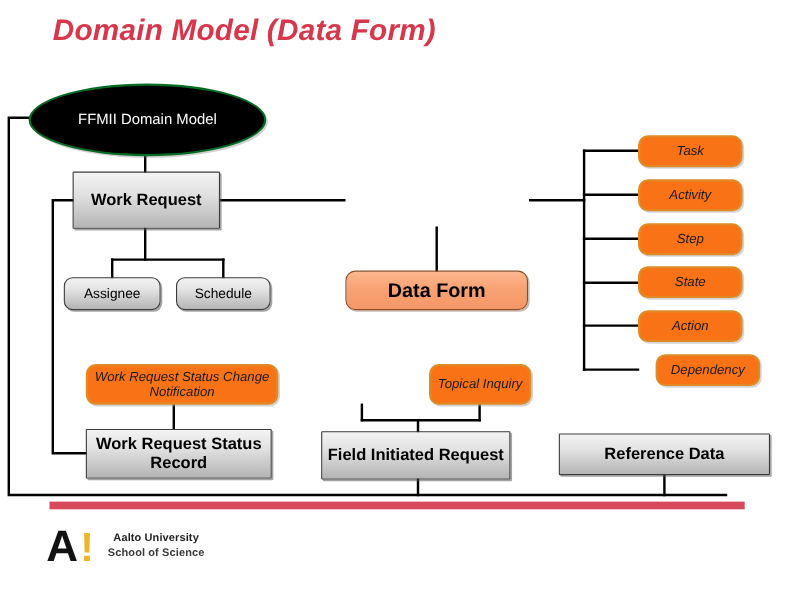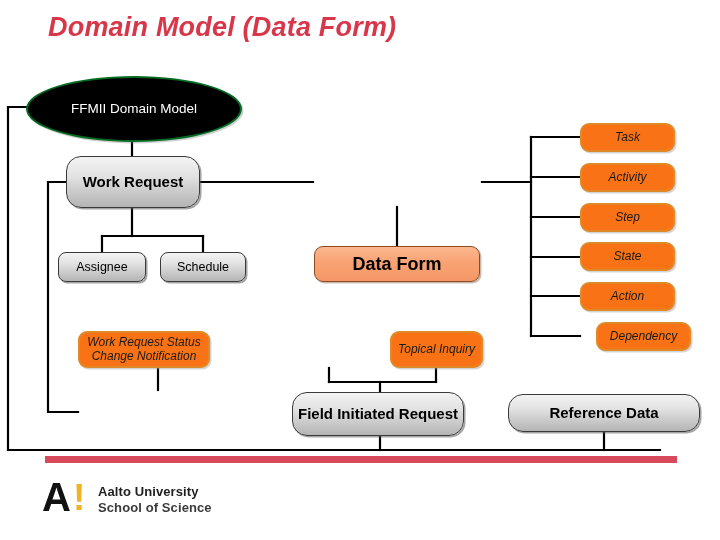--- a/index.html
+++ b/index.html
@@ -33,21 +33,21 @@
     text-align:center;
     line-height:1.12;
     z-index:5;
   }
   .node span{display:block;width:100%;padding:0 4px;}
 
   
   .grey{
     background:linear-gradient(to bottom,#f3f3f3 0%,#e2e2e2 38%,#c9c9c9 72%,#b4b4b4 100%);
     border:1.6px solid #3a3a3a;
-    border-radius:15px;
+    border-radius:1px;
     color:#000;
     box-shadow:1.5px 1.5px 0 rgba(90,90,90,.55);
   }
   .grey.small{font-size:12.5px;font-weight:normal;border-radius:8px;}
   .grey.big{font-size:15px;font-weight:bold;}
 
   
   .orange{
     background:#f97316;
     border:2px solid #E08A27;
@@ -97,21 +97,21 @@
     position:absolute;left:0;top:0;
     font-family:"Liberation Sans", sans-serif;
     font-size:40px;font-weight:bold;color:#111;line-height:38px;
   }
   #logo .mark .bang{
     position:absolute;left:31px;top:2px;
     font-size:37px;font-weight:bold;color:#F0B323;line-height:36px;
   }
   #logo .words{margin-left:4px;padding-top:6px;}
   #logo .words div{
-    font-size:13px;color:#1f1f1f;letter-spacing:.1px;line-height:1.25;
+    font-size:10px;color:#1f1f1f;letter-spacing:.1px;line-height:1.25;text-align:center;
   }
   #logo .words .l1{font-weight:bold;}
   #logo .words .l2{font-weight:bold;color:#3b3b3b;}
 </style>
 </head>
 <body>
 
 <div id="slide">
 
   <div id="title">Domain Model (Data Form)</div>
@@ -171,29 +171,32 @@
   </div>
 
   <div class="node grey small" style="left:160px;top:252px;width:86px;height:30px;">
     <span>Schedule</span>
   </div>
 
   <div class="node orangefill" style="left:314px;top:246px;width:166px;height:36px;">
     <span>Data Form</span>
   </div>
 
-  <div class="node orange" style="left:78px;top:331px;width:132px;height:37px;">
+  <div class="node orange" style="left:78px;top:331px;width:175px;height:37px;">
     <span>Work Request Status Change Notification</span>
   </div>
 
 
   <div class="node orange" style="left:390px;top:331px;width:93px;height:37px;">
     <span>Topical Inquiry</span>
   </div>
 
+  <div class="node grey big" style="left:78px;top:390px;width:169px;height:45px;">
+    <span>Work Request Status Record</span>
+  </div>
 
   <div class="node grey big" style="left:292px;top:392px;width:172px;height:44px;">
     <span>Field Initiated Request</span>
   </div>
 
   <div class="node grey big" style="left:508px;top:394px;width:192px;height:38px;">
     <span>Reference Data</span>
   </div>
 
   <div id="entity-column">

